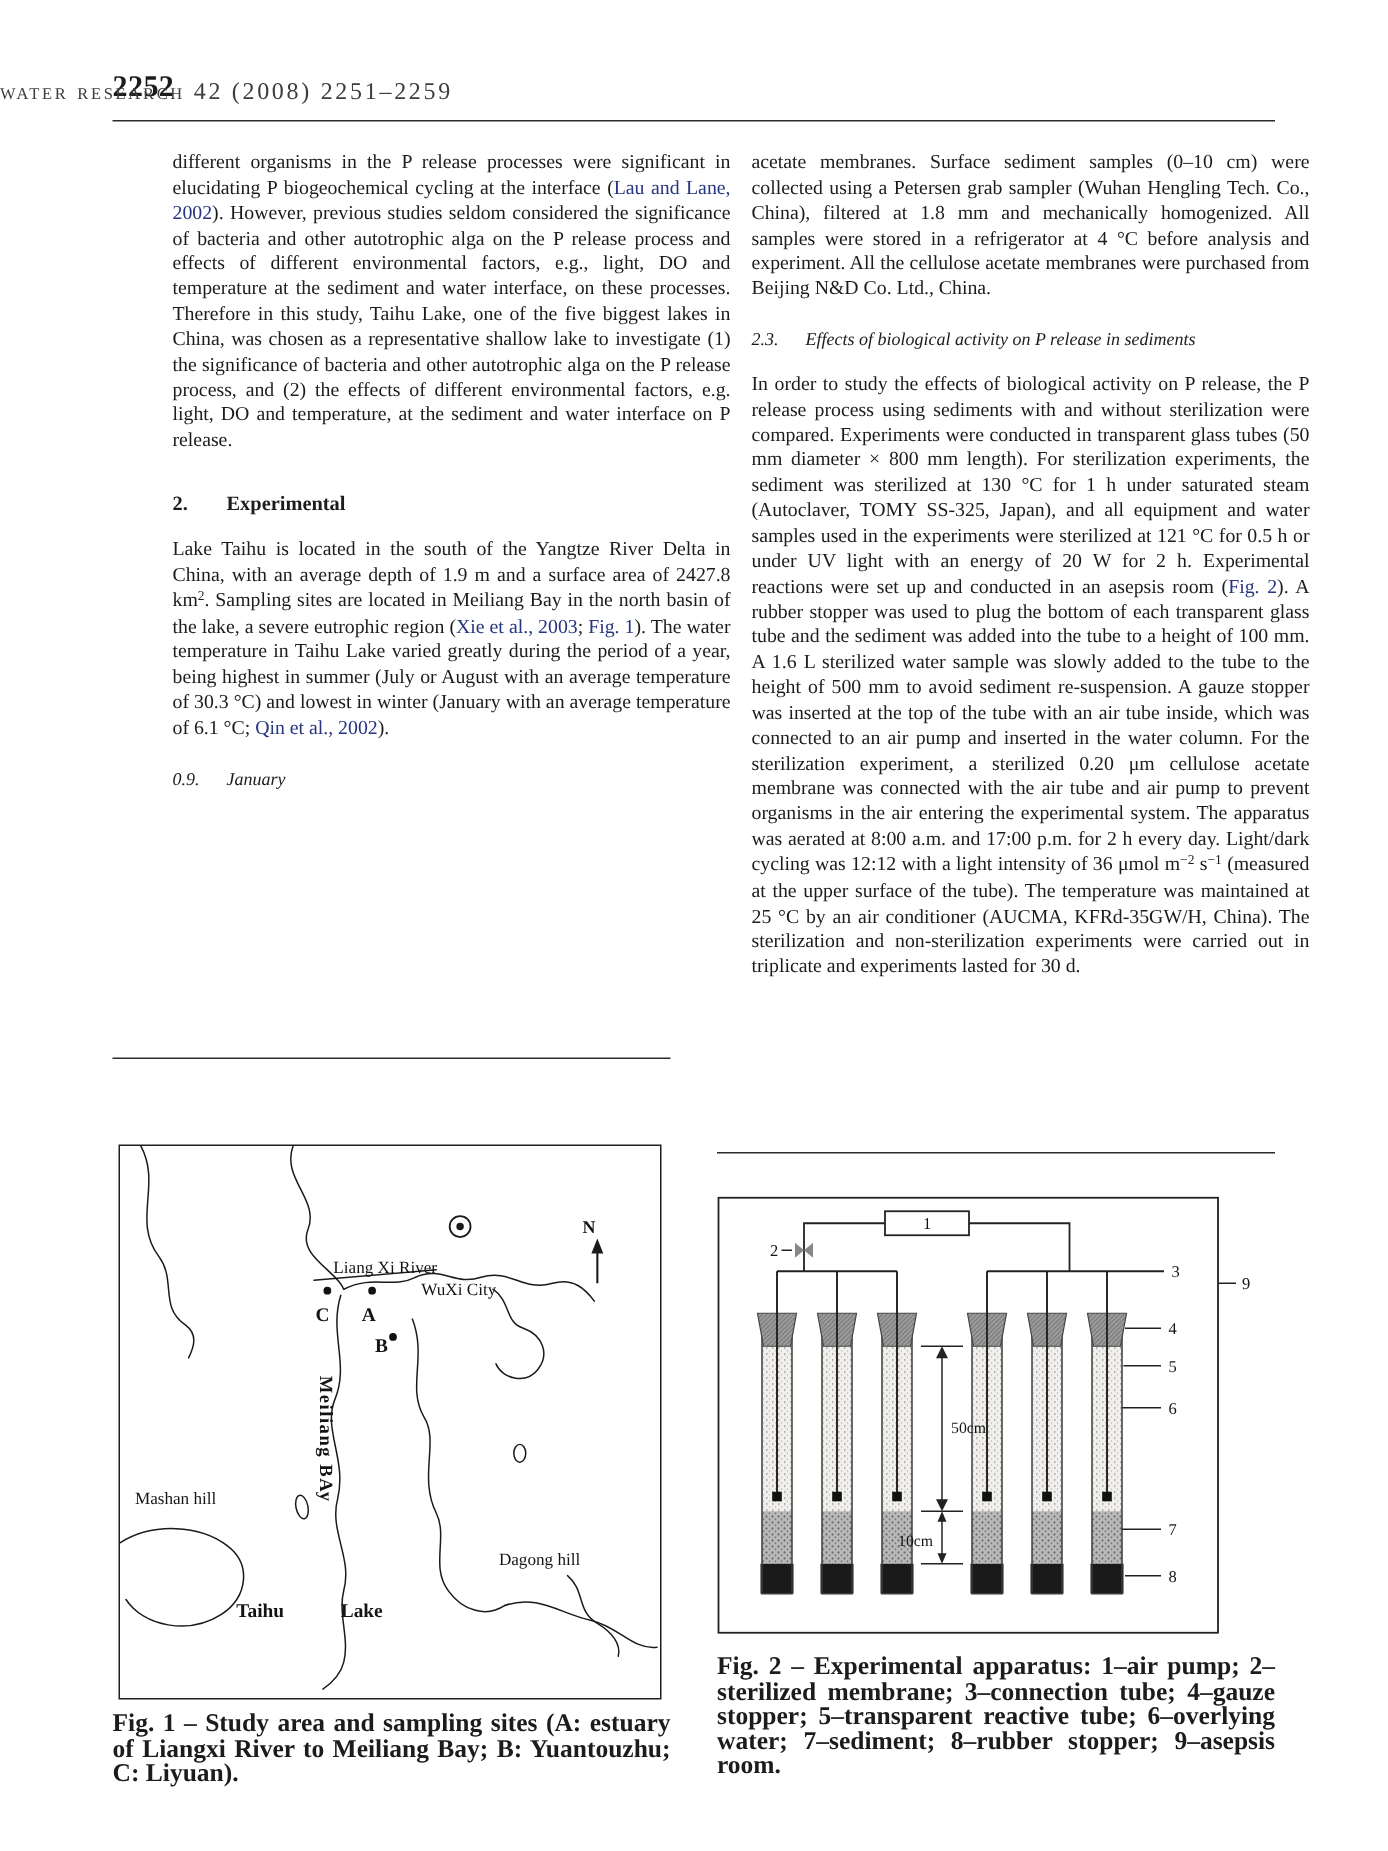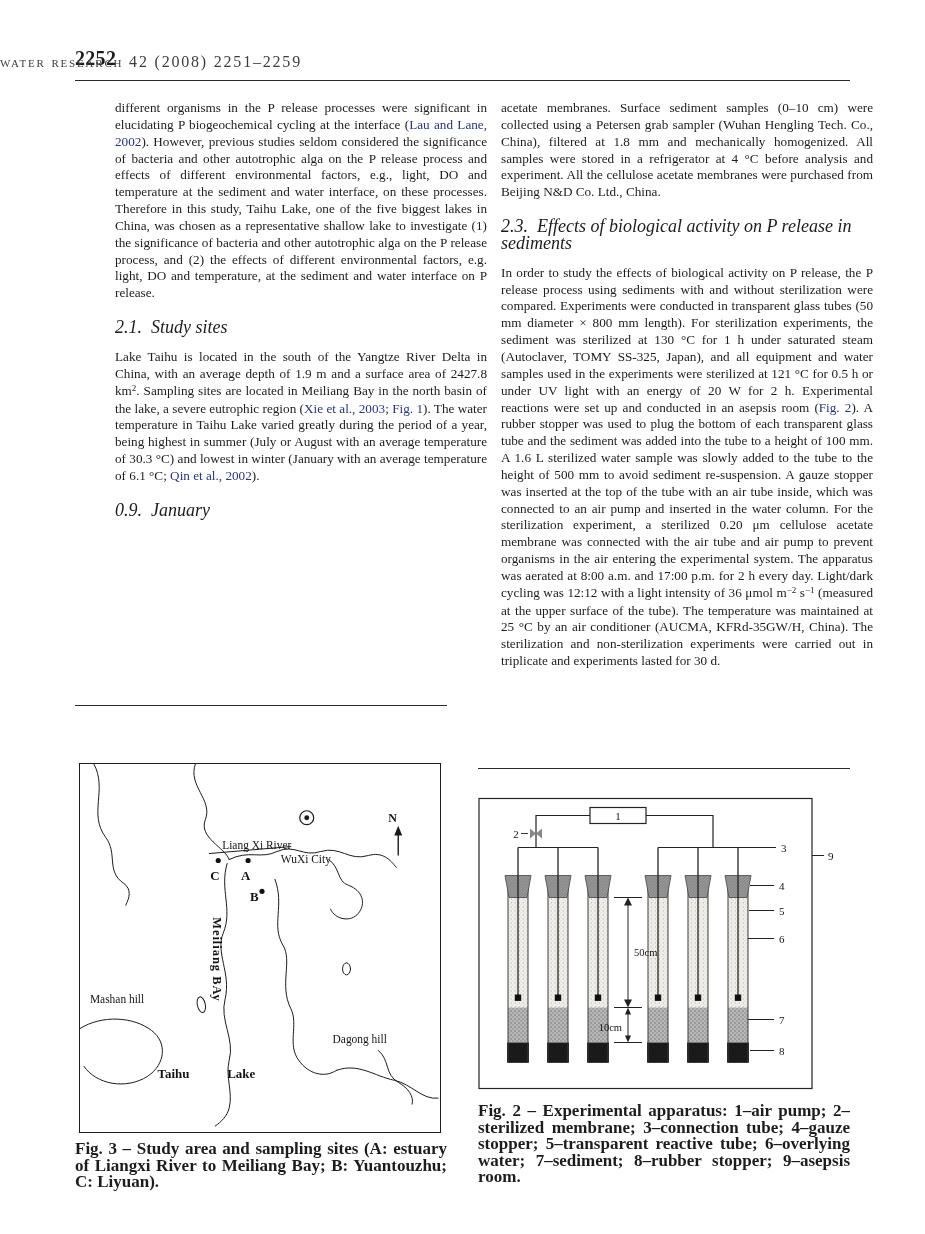--- a/index.html
+++ b/index.html
@@ -18,21 +18,21 @@
   .col { position:absolute; width:372px; font-size:13.2px; line-height:16.85px; text-align:justify; }
   .col-left  { left:71px;  top:100px;margin-left:44px; }
   .col-right { left:501px; top:100px; }
 
   p.body-para { text-align:justify; }
   .p-after { margin-top:13px; }
   .seg-link { color:var(--link, #26357f); }
   .seg-sup  { font-size:9px; position:relative; top:-4px; }
 
   h2.sec { font-size:13.6px; font-weight:bold; font-style:normal; text-align:left; margin-top:26px; }
-  h3.subsec { font-size:18px; font-weight:normal; font-style:italic; text-align:left; margin-top:17px; }
+  h3.subsec { font-size:12px; font-weight:normal; font-style:italic; text-align:left; margin-top:17px; }
   .sec-num { display:inline-block; min-width:36px; }
 
   .fig-rule-left  { position:absolute; left:75px;  top:705px; width:372px; height:1px; background:#2b2b2b; }
   .fig-rule-right { position:absolute; left:478px; top:768px; width:372px; height:1px; background:#2b2b2b; }
 
   .fig1-frame { position:absolute; left:79px; top:763px; width:362px; height:370px; border:1.2px solid #1e1e1e; background:#fff; }
   .fig1-frame svg { width:100%; height:100%; display:block; }
   .fig2-wrap { position:absolute; left:478px; top:797px; width:372px; height:293px; }
   .fig2-wrap svg { width:100%; height:100%; display:block; }
 
@@ -56,24 +56,24 @@
 
 <div class="page">
 
   <span class="page-number">2252</span>
   <span class="running-head">water research 42 (2008) 2251–2259</span>
   <div class="header-rule"></div>
 
   <div class="col col-left">
     <p class="body-para"><span>different organisms in the P release processes were significant in elucidating P biogeochemical cycling at the interface (</span><span class="seg-link">Lau and Lane, 2002</span><span>). However, previous studies seldom considered the significance of bacteria and other autotrophic alga on the P release process and effects of different environmental factors, e.g., light, DO and temperature at the sediment and water interface, on these processes. Therefore in this study, Taihu Lake, one of the five biggest lakes in China, was chosen as a representative shallow lake to investigate (1) the significance of bacteria and other autotrophic alga on the P release process, and (2) the effects of different environmental factors, e.g. light, DO and temperature, at the sediment and water interface on P release.</span></p>
 
-
-    <h3 class="subsec">
-      <span class="sec-num">2.1.</span><span>Study sites</span>
-    </h3>
+    <h2 class="sec">
+      <span class="sec-num">2.</span><span class="sec-title">Experimental</span>
+    </h2>
+
 
     <p class="body-para p-after"><span>Lake Taihu is located in the south of the Yangtze River Delta in China, with an average depth of 1.9 m and a surface area of 2427.8 km</span><span class="seg-sup">2</span><span>. Sampling sites are located in Meiliang Bay in the north basin of the lake, a severe eutrophic region (</span><span class="seg-link">Xie et al., 2003</span><span>; </span><span class="seg-link">Fig. 1</span><span>). The water temperature in Taihu Lake varied greatly during the period of a year, being highest in summer (July or August with an average temperature of 30.3 °C) and lowest in winter (January with an average temperature of 6.1 °C; </span><span class="seg-link">Qin et al., 2002</span><span>).</span></p>
 
     <h3 class="subsec">
       <span class="sec-num">0.9.</span><span>January</span>
     </h3>
 
   </div>
 
   <div class="col col-right">
@@ -124,21 +124,21 @@
       <text x="171" y="138" class="map-label-bold">B</text>
 
       <text x="134" y="154" class="map-bay" transform="rotate(90 134 154)">Meiliang BAy</text>
       <text x="10" y="240" class="map-label">Mashan hill</text>
       <text x="254" y="281" class="map-label">Dagong hill</text>
       <text x="78" y="316" class="map-label-bold">Taihu</text>
       <text x="148" y="316" class="map-label-bold">Lake</text>
     </svg>
   </div>
 
-  <p class="fig-caption fig1-caption">Fig. 3 – Study area and sampling sites (A: estuary of Liangxi River to Meiliang Bay; B: Yuantouzhu; C: Liyuan).</p>
+  <p class="fig-caption fig1-caption">Fig. 1 – Study area and sampling sites (A: estuary of Liangxi River to Meiliang Bay; B: Yuantouzhu; C: Liyuan).</p>
 
   <div class="fig2-wrap">
     <svg viewBox="0 0 372 292">
       <defs>
         <pattern id="p-water" width="4" height="4" patternUnits="userSpaceOnUse">
           <rect width="4" height="4" fill="#f2f0ec"></rect>
           <circle cx="1.2" cy="1.2" r="0.55" fill="#8a8a8a"></circle>
           <circle cx="3" cy="3.2" r="0.45" fill="#a0a0a0"></circle>
         </pattern>
         <pattern id="p-sed" width="4" height="4" patternUnits="userSpaceOnUse">

